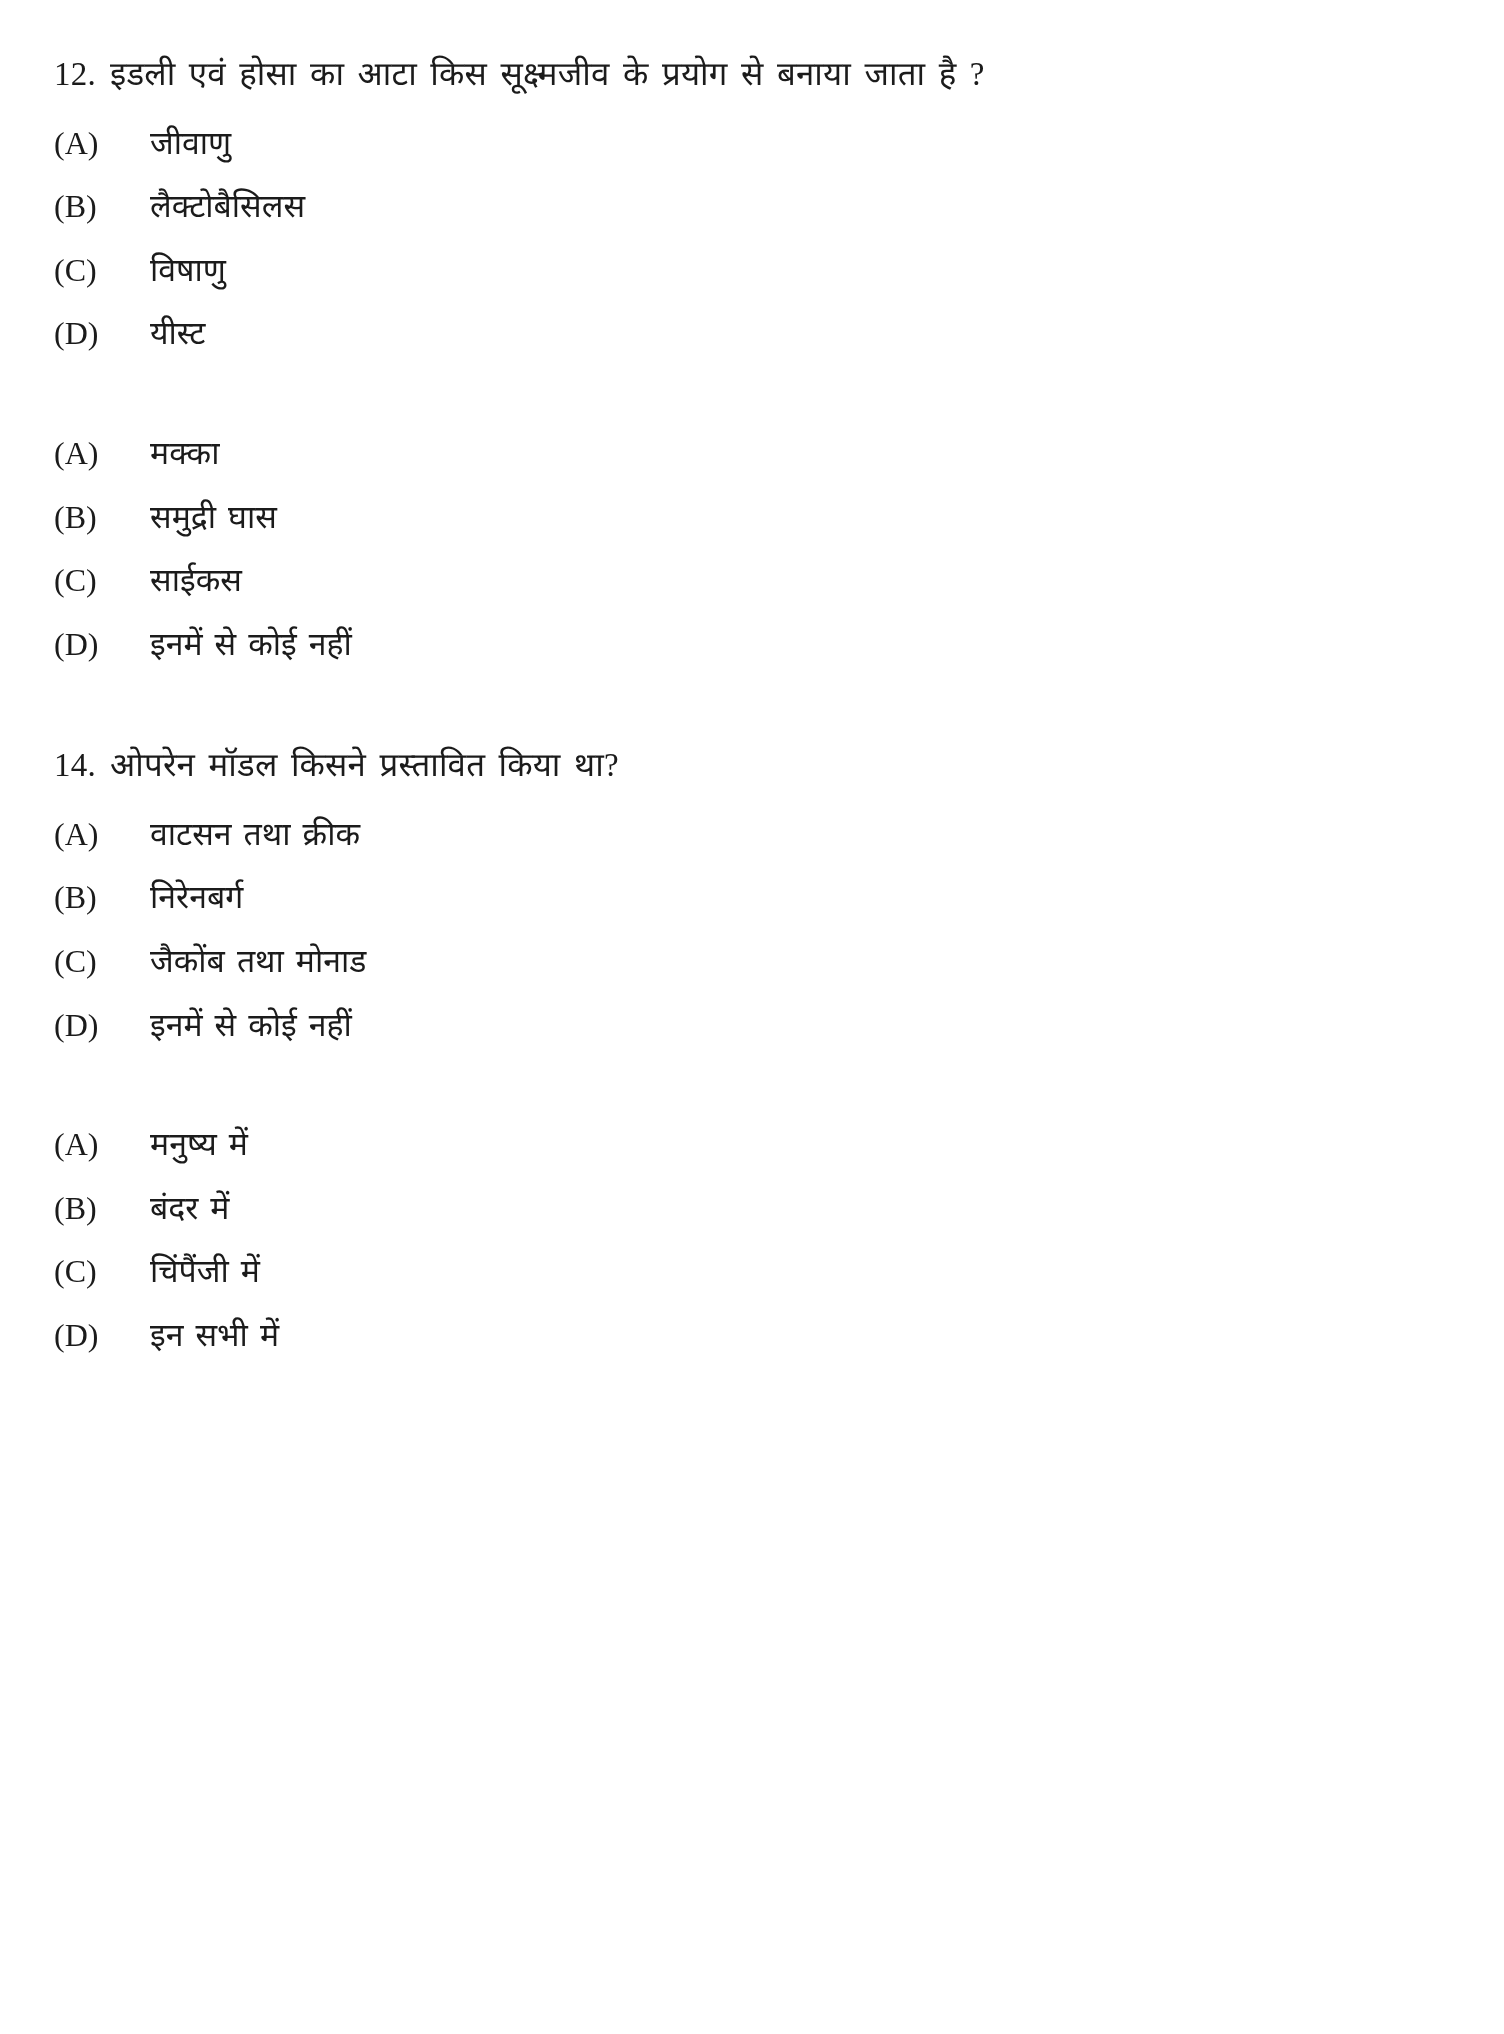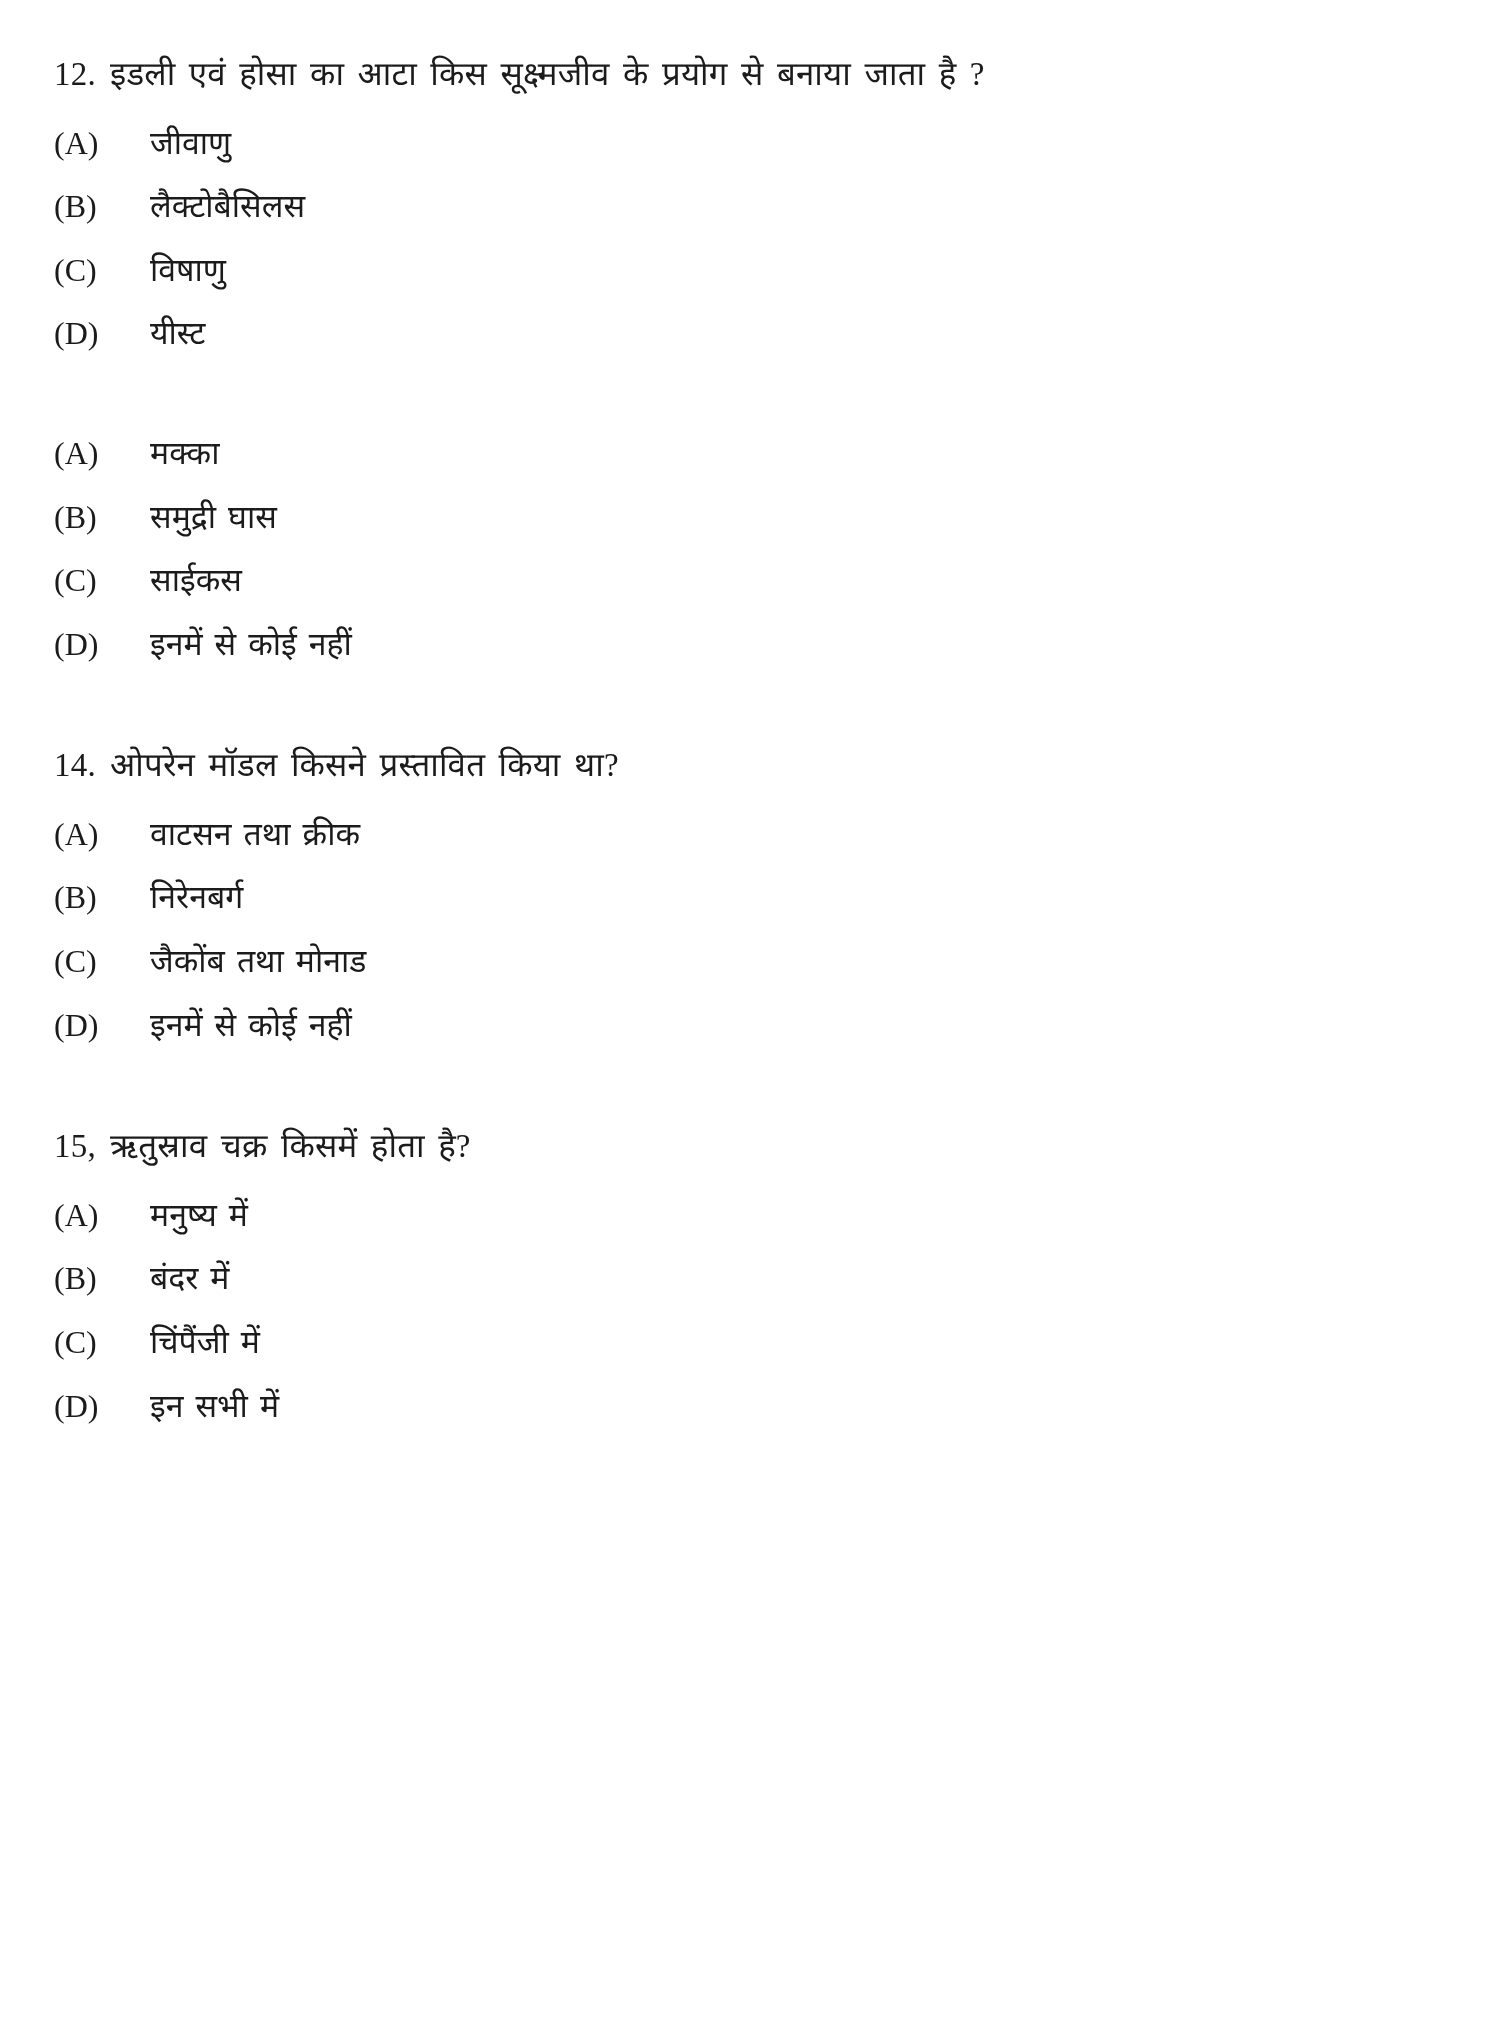--- a/index.html
+++ b/index.html
@@ -129,24 +129,20 @@
       <span class="opt-label">(C)</span>
       <span class="opt-text">जैकोंब तथा मोनाड</span>
     </div>
     <div class="option-line">
       <span class="opt-label">(D)</span>
       <span class="opt-text">इनमें से कोई नहीं</span>
     </div>
   </div>
 
   <div class="question-block">
-    <div class="q-line">
-      <span class="q-number">15,</span>
-      <span class="q-text">ऋतुस्राव चक्र किसमें होता है?</span>
-    </div>
     <div class="option-line">
       <span class="opt-label">(A)</span>
       <span class="opt-text">मनुष्य में</span>
     </div>
     <div class="option-line">
       <span class="opt-label">(B)</span>
       <span class="opt-text">बंदर में</span>
     </div>
     <div class="option-line">
       <span class="opt-label">(C)</span>

